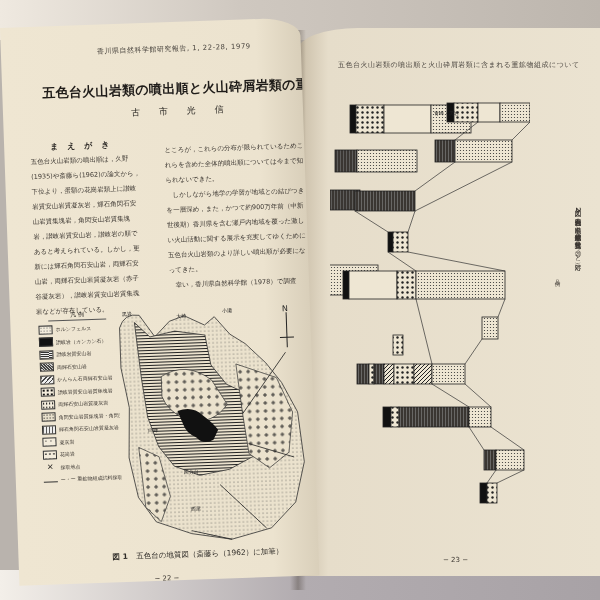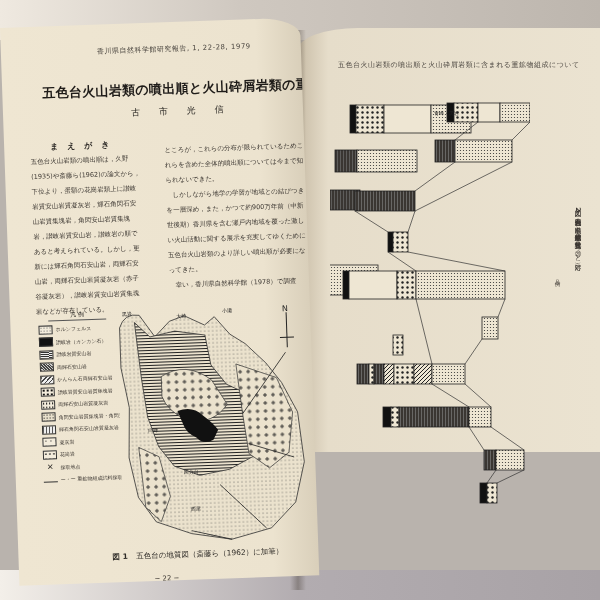--- a/index.html
+++ b/index.html
@@ -6,21 +6,21 @@
   body{width:600px;height:600px;overflow:hidden;position:relative;
        background:#b9b3ad;font-family:"DejaVu Sans",sans-serif;color:#2d2a26;}
   .bg-top{position:absolute;left:0;top:0;width:600px;height:40px;
        background:linear-gradient(90deg,#efe9e0 0%,#cfc8c0 40%,#bdb6ae 100%);}
   .bg-bottom{position:absolute;left:0;top:570px;width:600px;height:30px;
        background:linear-gradient(90deg,#f3efe9 0%,#b2acb0 50%,#a8a2a6 100%);}
   .page{position:absolute;overflow:hidden;}
   .page-left{left:0;top:28px;width:300px;height:558px;
        background:linear-gradient(90deg,#efe6d2 0%,#ece3cf 85%,#d9cfba 100%);
        border-top-right-radius:40px 18px;transform:rotate(-2deg);transform-origin:0 0;}
-  .page-right{left:298px;top:28px;width:302px;height:424px;
+  .page-right{left:298px;top:28px;width:302px;height:548px;
        background:linear-gradient(90deg,#c8bca6 0%,#e6ddca 10%,#ebe3d1 100%);
        border-top-left-radius:60px 22px;}
   .gutter{position:absolute;left:290px;top:30px;width:16px;height:560px;
        background:linear-gradient(90deg,rgba(0,0,0,0) 0%,rgba(60,50,40,.35) 50%,rgba(0,0,0,0) 100%);}
   .running-head{position:absolute;font-size:7px;letter-spacing:.5px;color:#4a453f;white-space:nowrap;}
   .title{position:absolute;left:40px;top:58px;font-size:13px;font-weight:bold;white-space:nowrap;color:#1f1c19;letter-spacing:.3px;}
   .author{position:absolute;left:128px;top:83px;font-size:9px;letter-spacing:8px;color:#2a2723;}
   .section-h{position:absolute;left:46px;top:115px;font-size:8px;font-weight:bold;letter-spacing:3px;}
   .para{position:absolute;font-size:6.5px;line-height:15px;color:#3b3631;}
   .col1{left:26px;top:128px;width:110px;}

